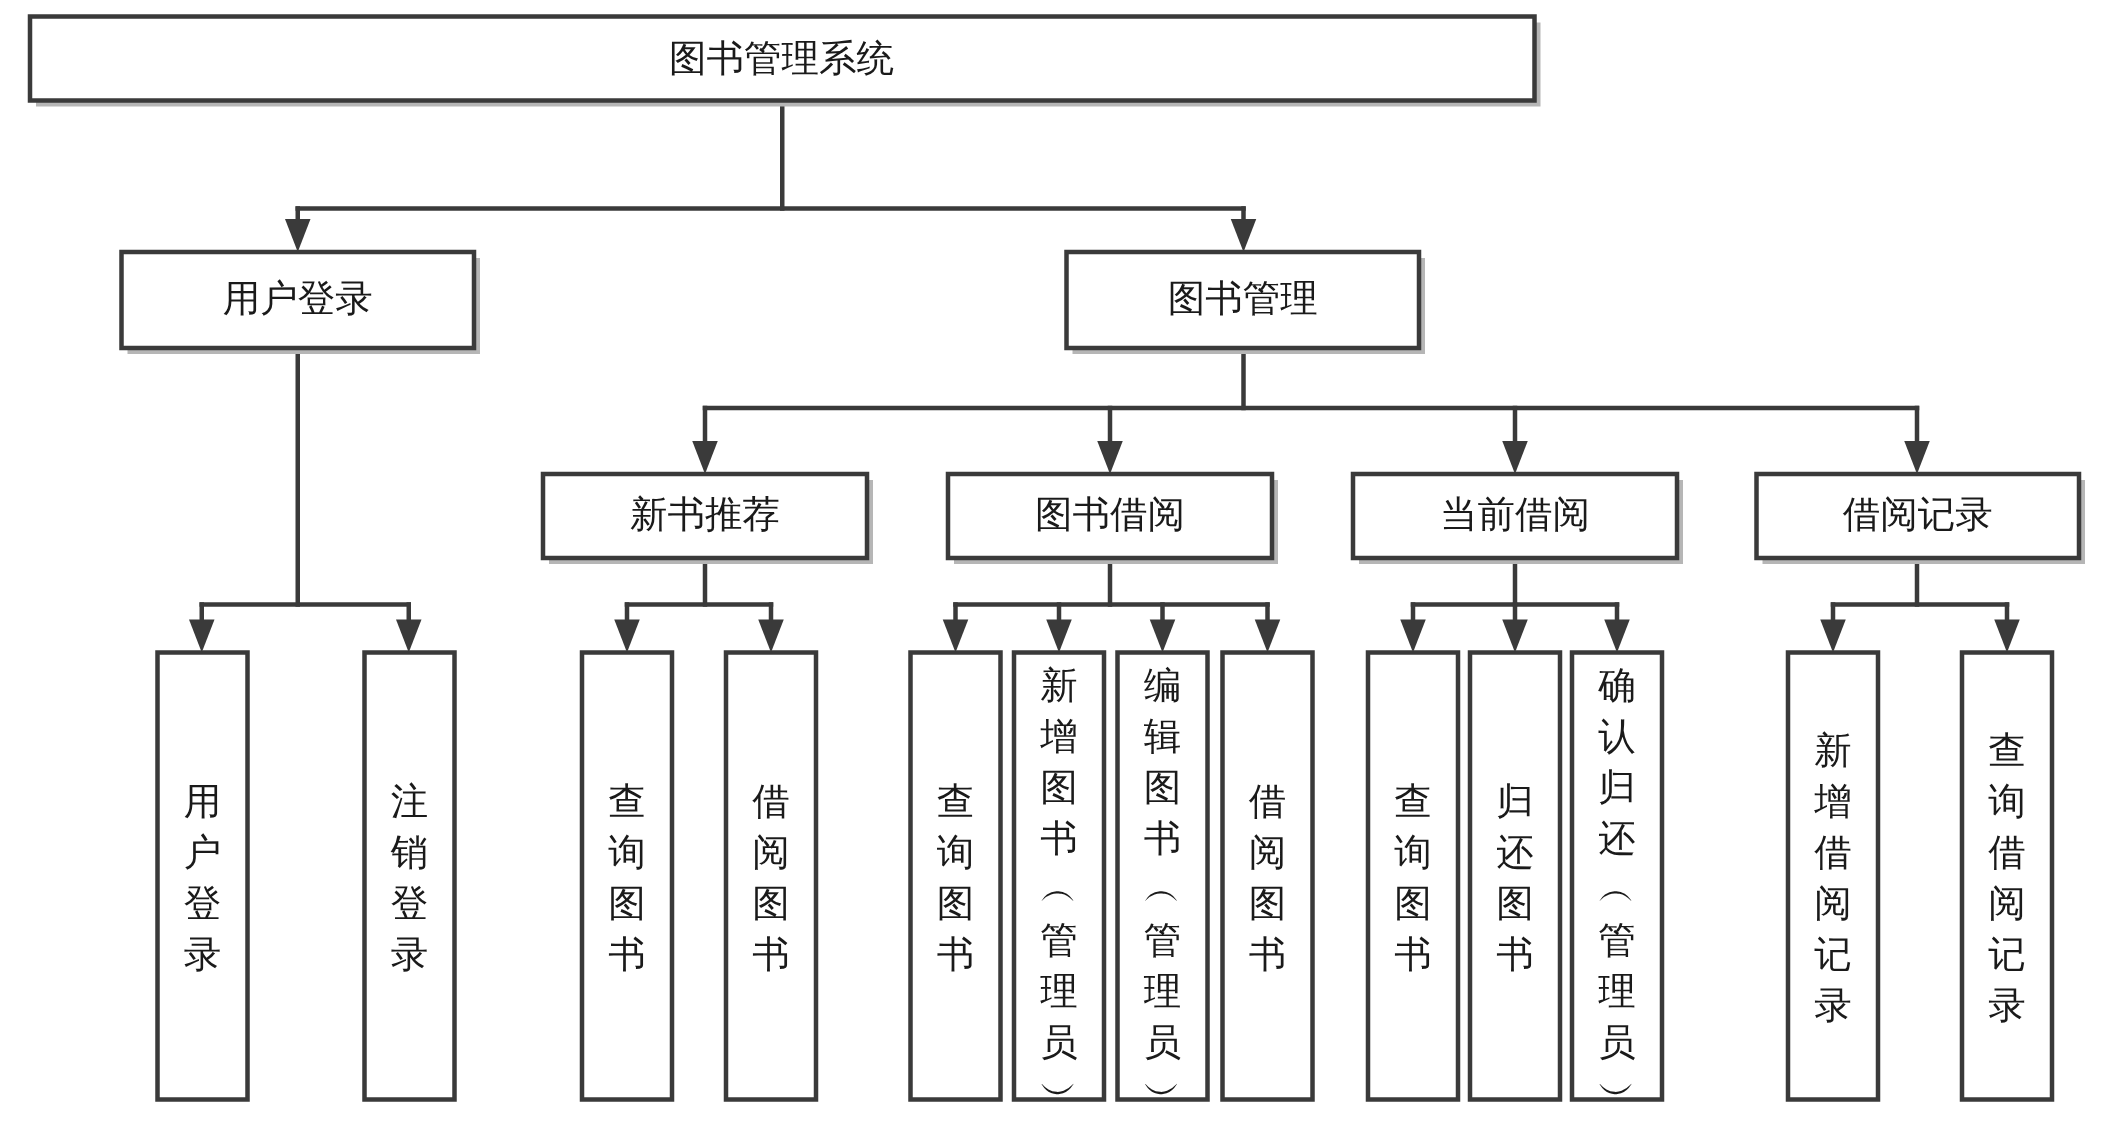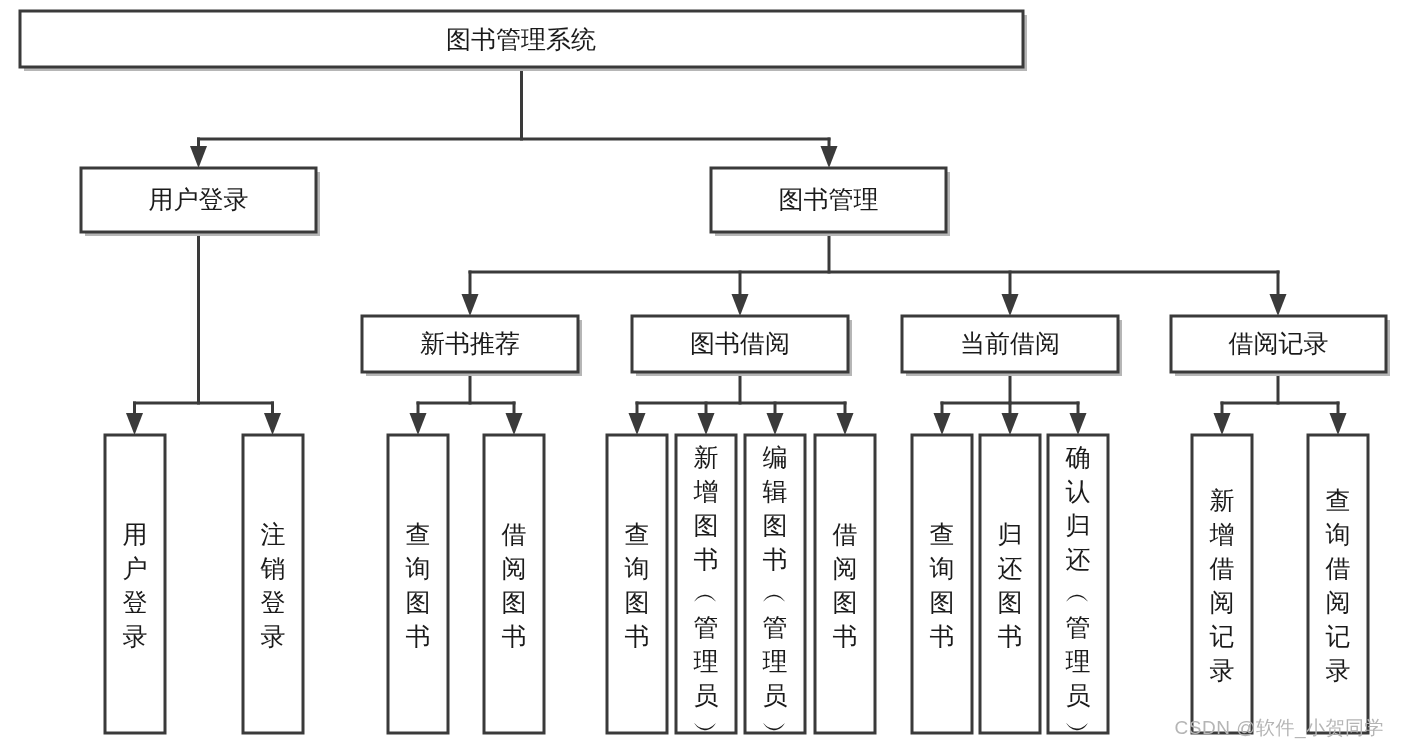--- a/index.html
+++ b/index.html
@@ -231,14 +231,13 @@
       <rect class="node-rect" x="1192" y="435" width="60" height="298"></rect>
       <text class="node-label-v leaf-vtext" x="1222" y="508.5"><tspan x="1222" dy="0">新</tspan><tspan x="1222" dy="34">增</tspan><tspan x="1222" dy="34">借</tspan><tspan x="1222" dy="34">阅</tspan><tspan x="1222" dy="34">记</tspan><tspan x="1222" dy="34">录</tspan></text>
     </g>
     <g>
       <rect class="node-rect" x="1308" y="435" width="60" height="298"></rect>
       <text class="node-label-v leaf-vtext" x="1338" y="508.5"><tspan x="1338" dy="0">查</tspan><tspan x="1338" dy="34">询</tspan><tspan x="1338" dy="34">借</tspan><tspan x="1338" dy="34">阅</tspan><tspan x="1338" dy="34">记</tspan><tspan x="1338" dy="34">录</tspan></text>
     </g>
 
   </svg>
 
-  <div class="watermark">CSDN @软件_小贺同学</div>
 </div>
 
 </body></html>

